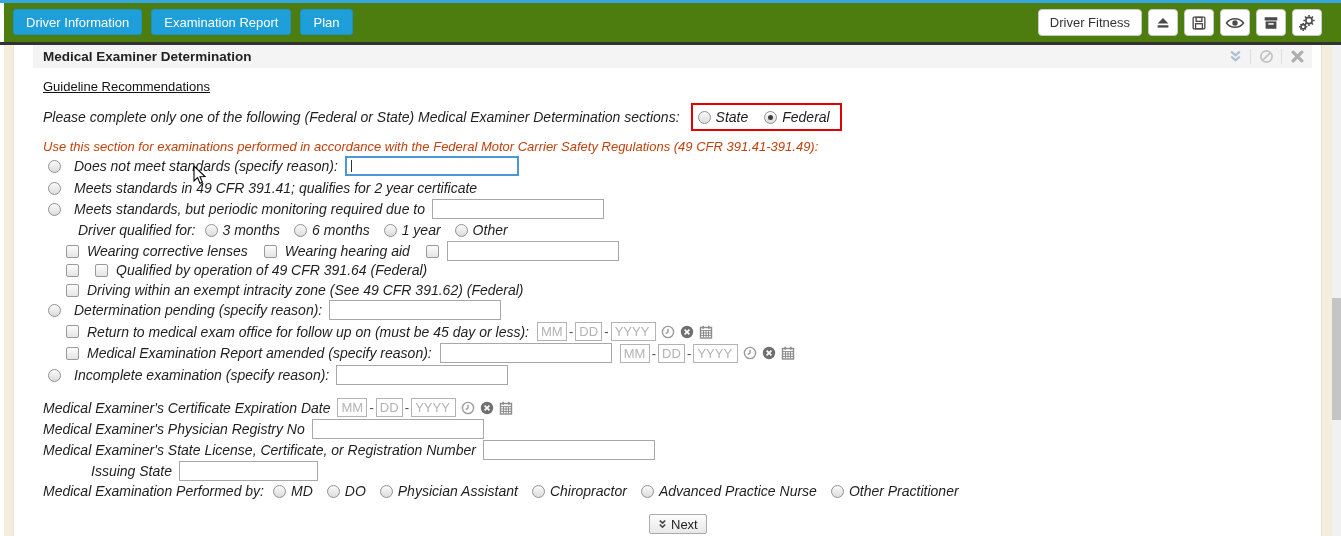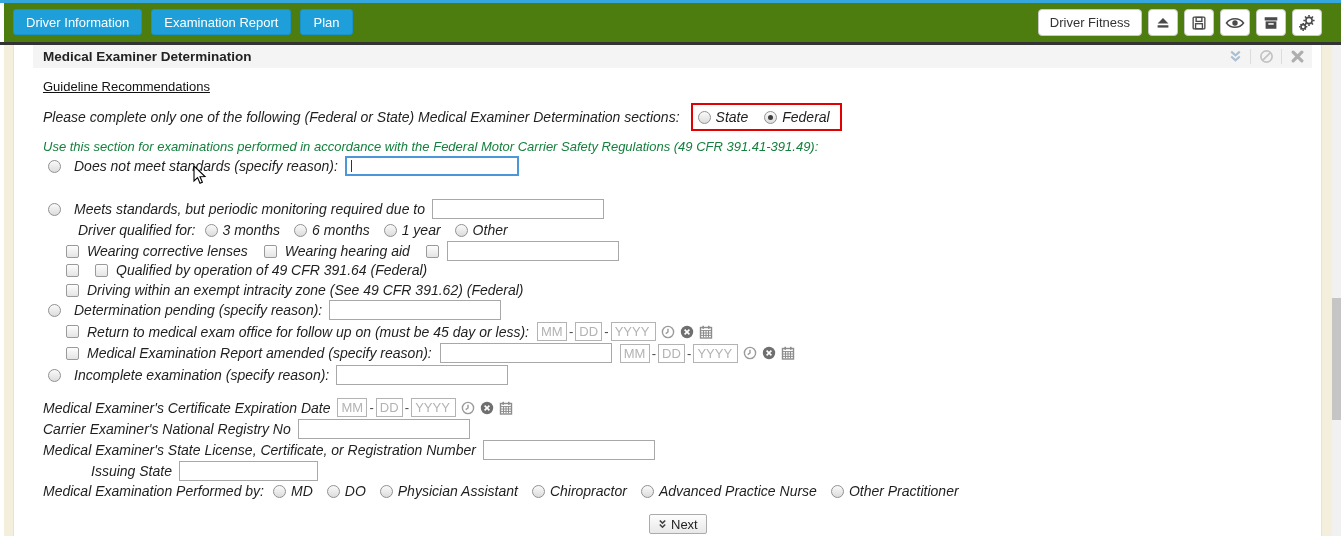--- a/index.html
+++ b/index.html
@@ -36,21 +36,21 @@
   .sec-title { font-size:13.5px; font-weight:bold; color:#222; padding-left:10px; }
   .sec-icons { margin-left:auto; display:flex; align-items:center; height:100%; }
   .sec-ico { width:30px; height:100%; display:flex; align-items:center; justify-content:center; cursor:pointer; }
   .sec-sep { width:1px; height:15px; background:#dcdcdc; }
 
   
   .row { position:absolute; display:flex; align-items:center; gap:7px; white-space:nowrap;
     font-size:13px; color:#1f1f1f; }
   .lbl { font-size:14px; color:#1f1f1f;font-style:italic; }
   .link { font-size:13px; color:#111; text-decoration:underline; cursor:pointer; }
-  .note { font-size:13px; font-style:italic; color:#15803d; }
+  .note { font-size:13px; font-style:italic; color:#c2410c; }
 
   .radio { width:13px; height:13px; min-width:13px; border-radius:50%; border:1px solid #919191;
     background:linear-gradient(#fafafa,#dcdcdc); display:inline-block; position:relative; cursor:pointer; }
   .radio.checked::after { content:""; position:absolute; left:3px; top:3px; width:5px; height:5px;
     border-radius:50%; background:#3e3e3e; }
   .cb { width:13px; height:13px; min-width:13px; border:1px solid #9a9a9a; border-radius:2px;
     background:linear-gradient(#fdfdfd,#e4e4e4); display:inline-block; cursor:pointer; }
 
   .tin { height:20px; width:172px; border:1px solid #a8a8a8; background:#fff; font-size:13px;
     padding:0 4px; font-family:"Liberation Sans",sans-serif; border-radius:0; }
@@ -193,20 +193,24 @@
     <div class="row" style="left:29px; top:94px;">
       <span class="note">Use this section for examinations performed in accordance with the Federal Motor Carrier Safety Regulations (49 CFR 391.41-391.49):</span>
     </div>
 
     <div class="row" style="left:34px; top:111px;">
       <span class="radio"></span>
       <span class="lbl" style="margin-left:6px;">Does not meet standards (specify reason):</span>
       <input class="tin focus" value="" style="">
     </div>
 
+    <div class="row" style="left:34px; top:135px;">
+      <span class="radio"></span>
+      <span class="lbl" style="margin-left:6px;">Meets standards in 49 CFR 391.41; qualifies for 2 year certificate</span>
+    </div>
 
     <div class="row" style="left:34px; top:154px;">
       <span class="radio"></span>
       <span class="lbl" style="margin-left:6px;">Meets standards, but periodic monitoring required due to</span>
       <input class="tin" value="" style="">
     </div>
 
     <div class="row" style="left:64px; top:177px; gap:5px;">
       <span class="lbl">Driver qualified for:</span>
       <span class="radio" style="margin-left:4px;"></span>
@@ -341,21 +345,21 @@
               <rect x="1.5" y="2.5" width="11" height="10.5" fill="none" stroke="#8c8c8c" stroke-width="1.4"></rect>
               <rect x="3.4" y="0.8" width="1.6" height="3"></rect>
               <rect x="9" y="0.8" width="1.6" height="3"></rect>
               <path d="M2 5.6 H12 M4.5 5.6 V12.4 M7 5.6 V12.4 M9.5 5.6 V12.4 M2 8 H12 M2 10.4 H12" stroke="#8c8c8c" stroke-width="1"></path>
             </svg>
           </span>
       </span>
     </div>
 
     <div class="row" style="left:29px; top:374px;">
-      <span class="lbl">Carrier Examiner's National Registry No</span>
+      <span class="lbl">Medical Examiner's Physician Registry No</span>
       <input class="tin" value="" style="">
     </div>
 
     <div class="row" style="left:29px; top:395px;">
       <span class="lbl">Medical Examiner's State License, Certificate, or Registration Number</span>
       <input class="tin" value="" style="">
     </div>
 
     <div class="row" style="left:77px; top:416px;">
       <span class="lbl">Issuing State</span>

